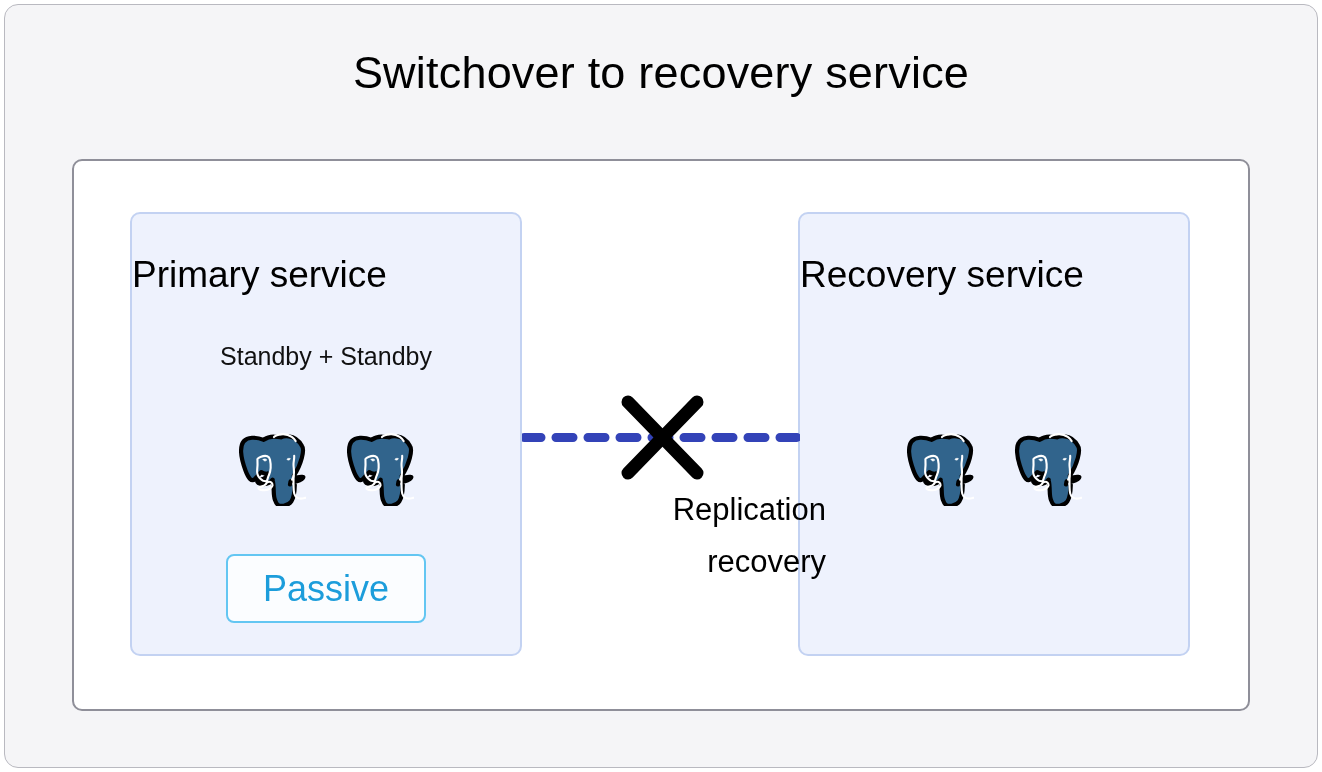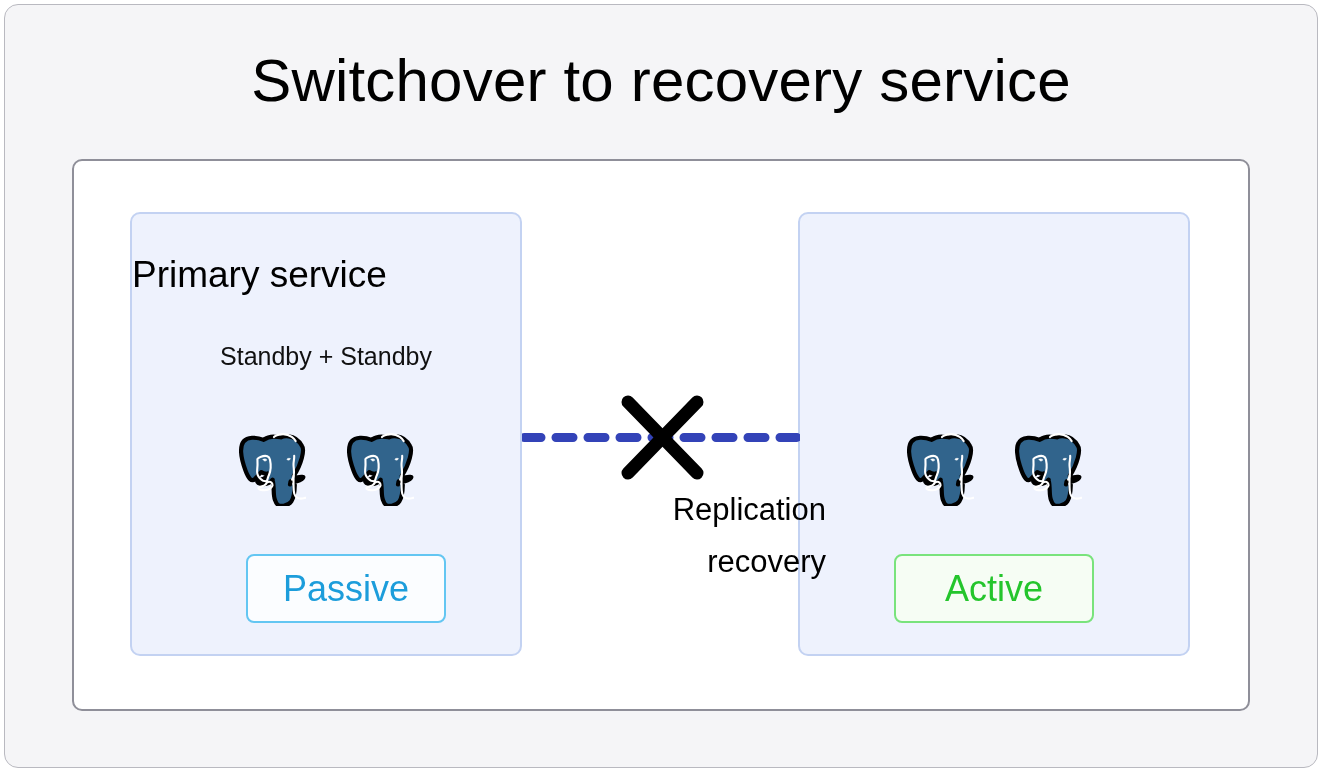--- a/index.html
+++ b/index.html
@@ -32,21 +32,21 @@
     border-radius: 14px;
   }
 
   
   .diagram-title {
     position: absolute;
     left: 0;
     top: 48px;
     width: 1322px;
     text-align: center;
-    font-size: 60px;
+    font-size: 45px;
     font-weight: 400;
     color: #000000;
     letter-spacing: 0.2px;
     line-height: 1.1;
   }
 
   
   .card {
     position: absolute;
     left: 72px;
@@ -126,21 +126,20 @@
     font-weight: 400;
     border-radius: 8px;
     border-width: 2px;
     border-style: solid;
     line-height: 1.25;
   }
   .badge-passive {
     background: #fbfdff;
     border-color: #63c6f2;
     color: #1c9ddb;
-    margin-left: 20px;
   }
   .badge-active {
     background: #f6fdf4;
     border-color: #79e37c;
     color: #24c52c;
   }
 
   
   .connector {
     position: absolute;
@@ -213,20 +212,21 @@
             <path d="M56.2 23.8c0.2 3.0-0.6 5.1-0.7 8.3-0.2 4.7 2.2 10.1-1.4 15.5"></path>
           </g>
         </svg>
       </span>
     </div>
 
     <div class="status-badge badge-passive">Passive</div>
   </div>
 
   <div class="service-panel panel-right">
+    <div class="panel-title">Recovery service</div>
 
     <div class="node-row">
       <span>
         <svg class="pg-node" viewBox="0 0 68 74" xmlns="http://www.w3.org/2000/svg">
           <g stroke="#000000" stroke-width="4.2" stroke-linecap="round" stroke-linejoin="round" fill="#31648c">
             <path d="M52.0 52.5c0.4-3.4 0.3-3.9 2.9-3.3l0.6 0.1c2.0 0.1 4.6-0.3 6.1-1.0 3.3-1.5 5.3-4.1 2.0-3.4-7.4 1.5-7.9-1-7.9-1 7.8-11.6 11.1-26.3 8.3-29.9C56.3-0.1 43.1 5.2 42.9 5.3l-0.1 0C40.9 4.9 38.7 4.7 36.2 4.7c-4.5-0.1-7.9 1.2-10.5 3.2 0 0-23.7-9.8-22.6 12.3 0.2 4.7 6.7 35.5 14.4 26.2 2.8-3.4 5.6-6.3 5.6-6.3 1.8 1.2 4.0 1.8 6.3 1.6l0.2-0.2c-0.1 0.6-0.0 1.1 0.1 1.7-2.7 3.0-1.9 3.6-7.3 4.7-5.5 1.1-2.3 3.2-0.2 3.7 2.6 0.6 8.5 1.5 12.5-4.0l-0.2 0.7c1.1 0.9 1.0 6.2 1.2 10.0 0.1 3.8 0.4 7.3 1.2 9.4 0.8 2.1 1.7 7.5 8.9 6.0 6.0-1.3 10.6-3.2 11.0-20.9"></path>
           </g>
           <g fill="none" stroke="#ffffff" stroke-width="2.1" stroke-linecap="round" stroke-linejoin="round">
             <path d="M55.6 43.9c-0.2 8.0 0.1 16.1 0.8 18.1 0.7 2.0 2.2 5.8 9.4 4.3 6.0-1.3 8.2-3.8 9.1-9.3"></path>
             <path d="M36.0 5.1c-0.2 0 1.4-1.8 5.0-2.5 11.9-2.5 16.6 6.5 16.6 6.5"></path>
@@ -249,21 +249,20 @@
             <path d="M29.2 50.3c-2.4 2.7-1.3 3.3-6.1 4.3-4.9 1.0-2.0 2.8-0.1 3.3 2.3 0.5 7.6 1.3 11.1-3.5 1.1-1.5 0-3.8-1.5-4.4-0.7-0.3-1.7-0.6-3.4 0.3z"></path>
             <path d="M29.0 50.2c-0.2-1.6 0.5-3.4 1.3-5.6 1.2-3.3 3.9-6.5 1.7-16.9-1.6-7.7-12.6-1.6-12.6-0.6 0 1.1 0.5 5.4-0.2 10.5-0.9 6.6 4.2 12.2 10.1 11.6"></path>
             <path d="M25.2 27.4c-0.1 0.4 0.6 1.3 1.6 1.5 1.0 0.1 1.8-0.5 1.9-0.9 0.1-0.4-0.6-0.8-1.6-1.0-1.0-0.1-1.8 0.0-1.9 0.4z" stroke-width="0.7" fill="#ffffff"></path>
             <path d="M52.3 26.7c0.1 0.4-0.6 1.3-1.6 1.5-1.0 0.1-1.8-0.5-1.9-0.9-0.1-0.4 0.6-0.8 1.6-1.0 1.0-0.1 1.8 0.0 1.9 0.4z" stroke-width="0.35" fill="#ffffff"></path>
             <path d="M56.2 23.8c0.2 3.0-0.6 5.1-0.7 8.3-0.2 4.7 2.2 10.1-1.4 15.5"></path>
           </g>
         </svg>
       </span>
     </div>
 
-    <div class="status-badge badge-active">Active</div>
   </div>
 
   <div class="connector">
     <svg width="278" height="92" viewBox="0 0 278 92" xmlns="http://www.w3.org/2000/svg">
       <line x1="2" y1="45.5" x2="277" y2="45.5" stroke="#3343b8" stroke-width="9" stroke-linecap="round" stroke-dasharray="17 15"></line>
       <g stroke="#000000" stroke-width="13" stroke-linecap="round">
         <line x1="106" y1="10" x2="175" y2="81"></line>
         <line x1="175" y1="10" x2="106" y2="81"></line>
       </g>
     </svg>

